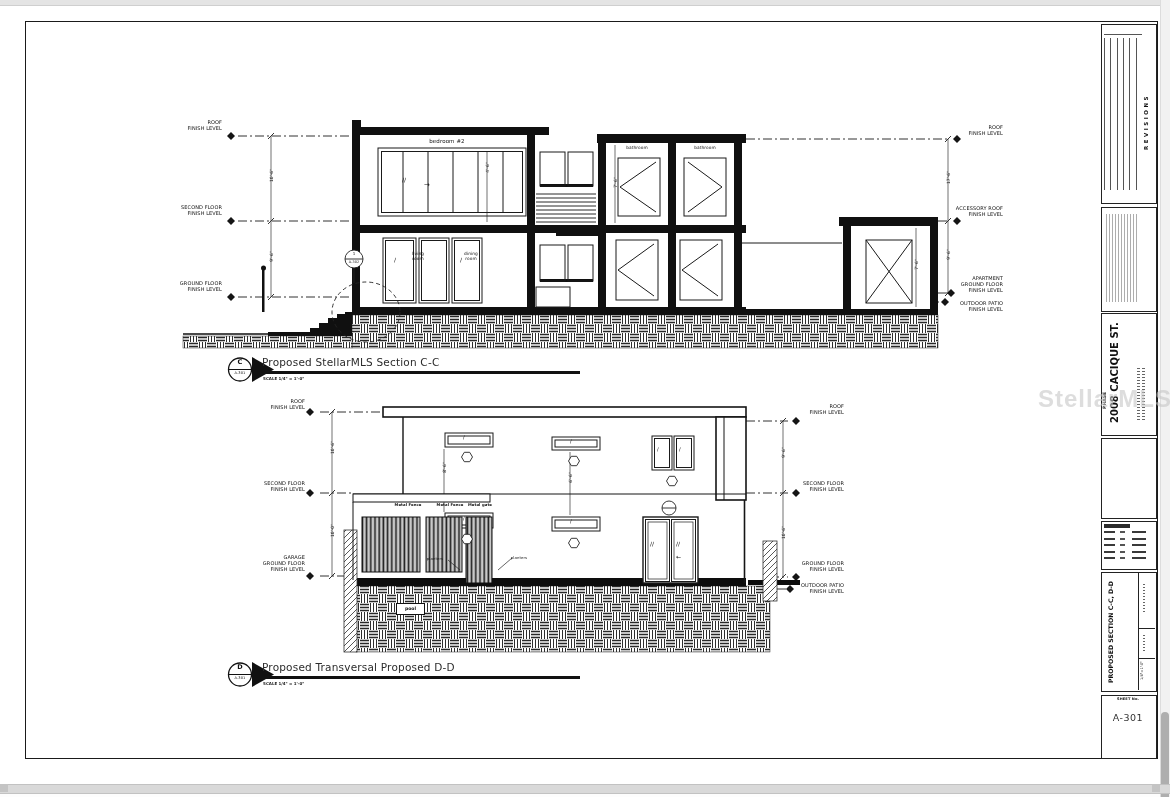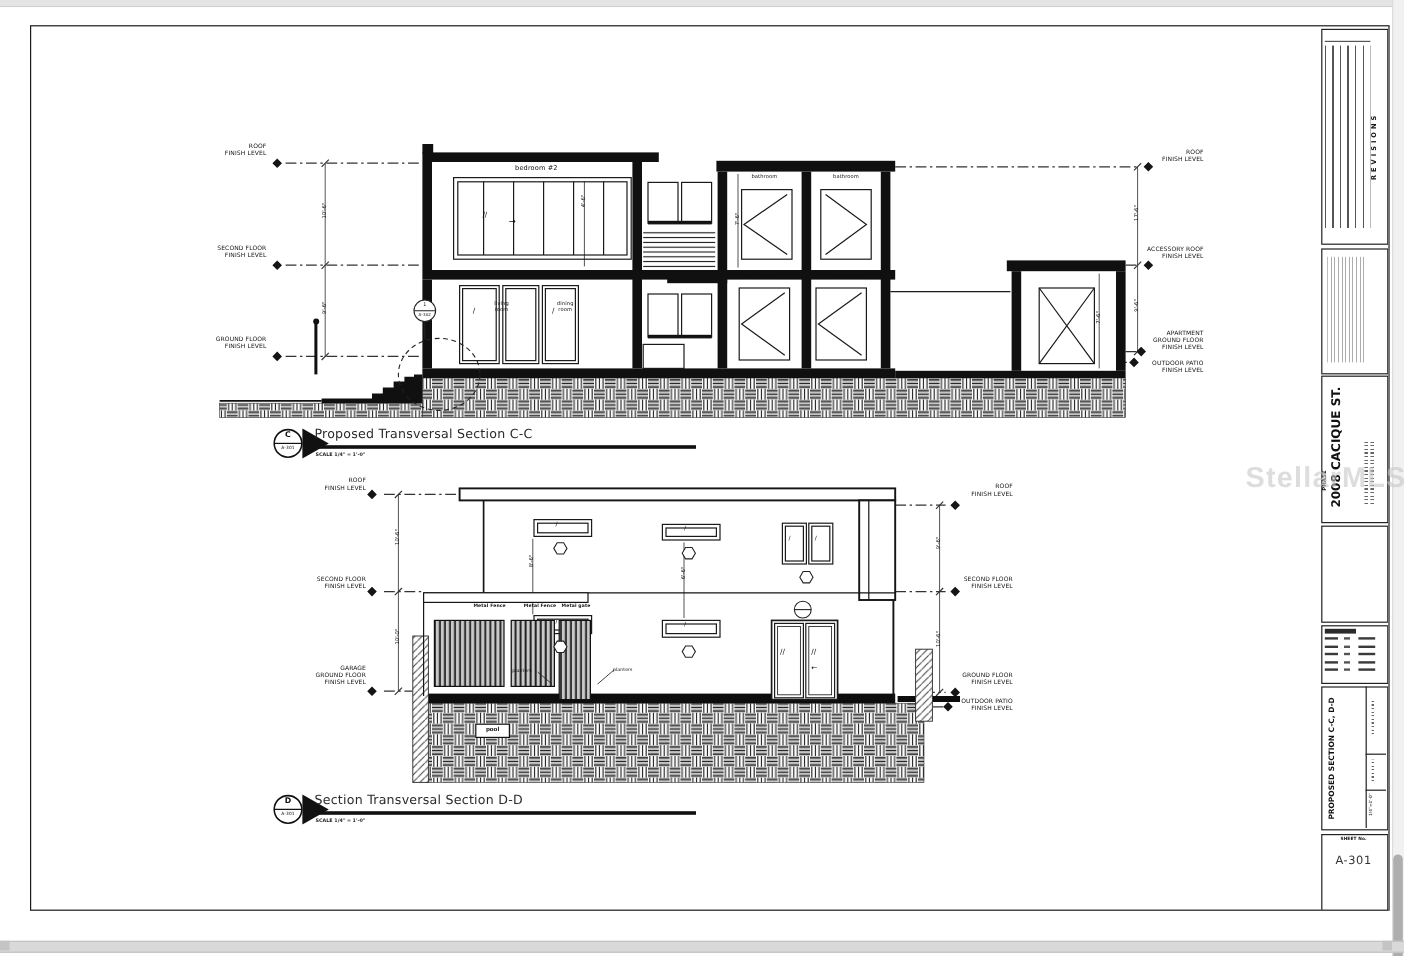--- a/index.html
+++ b/index.html
@@ -255,21 +255,21 @@
   <div class="dim" style="left:933px;top:252px;">9'-6"</div>
   <div class="dim" style="left:472px;top:165px;">4'-6"</div>
   <div class="dim" style="left:600px;top:180px;">7'-6"</div>
   <div class="dim" style="left:901px;top:262px;">7'-6"</div>
 
   <span class="glyph" style="left:402px;top:176px;">//</span>
   <span class="glyph" style="left:424px;top:181px;font-size:7px;">→</span>
   <span class="glyph" style="left:394px;top:256px;">/</span>
   <span class="glyph" style="left:460px;top:256px;">/</span>
 
-  <div class="sectitle" style="left:262px;top:356px;">Proposed Transversal Section C-C</div>
+  <div class="sectitle" style="left:262px;top:356px;">Proposed StellarMLS Section C-C</div>
   <div class="scalenote" style="left:263px;top:376px;">SCALE 1/4" = 1'-0"</div>
   <div class="lbl c b" style="left:233px;top:359.5px;width:14px;font-size:6.5px;">C</div>
   <div class="lbl c" style="left:228px;top:371px;width:24px;font-size:3.6px;">A-301</div>
 
   <div class="lbl r" style="left:255px;top:399px;width:50px;">ROOF
 FINISH LEVEL</div>
   <div class="lbl r" style="left:252px;top:481px;width:53px;">SECOND FLOOR
 FINISH LEVEL</div>
   <div class="lbl r" style="left:250px;top:555px;width:55px;">GARAGE
 GROUND FLOOR
@@ -300,21 +300,21 @@
   <span class="glyph" style="left:463px;top:434px;font-size:5px;">/</span>
   <span class="glyph" style="left:570px;top:438px;font-size:5px;">/</span>
   <span class="glyph" style="left:657px;top:446px;font-size:5px;">/</span>
   <span class="glyph" style="left:679px;top:446px;font-size:5px;">/</span>
   <span class="glyph" style="left:463px;top:515px;font-size:5px;">/</span>
   <span class="glyph" style="left:570px;top:518px;font-size:5px;">/</span>
   <span class="glyph" style="left:650px;top:540px;">//</span>
   <span class="glyph" style="left:676px;top:540px;">//</span>
   <span class="glyph" style="left:676px;top:553px;">←</span>
 
-  <div class="sectitle" style="left:262px;top:661px;">Section Transversal Section D-D</div>
+  <div class="sectitle" style="left:262px;top:661px;">Proposed Transversal Proposed D-D</div>
   <div class="scalenote" style="left:263px;top:681px;">SCALE 1/4" = 1'-0"</div>
   <div class="lbl c b" style="left:233px;top:664.5px;width:14px;font-size:6.5px;">D</div>
   <div class="lbl c" style="left:228px;top:676px;width:24px;font-size:3.6px;">A-301</div>
 
   <div class="tbbox" style="left:1101px;top:24px;width:54px;height:178px;"></div>
   <div class="abs" style="left:1104px;top:38px;width:38px;height:152px;background:repeating-linear-gradient(90deg,#555 0 1px,transparent 1px 6.3px);"></div>
   <div class="abs" style="left:1104px;top:34px;width:38px;height:1px;background:#555;"></div>
   <div class="vtext b" style="left:1143px;top:30px;height:120px;font-size:5.5px;letter-spacing:2.5px;">REVISIONS</div>
 
   <div class="tbbox" style="left:1101px;top:207px;width:54px;height:103px;"></div>

